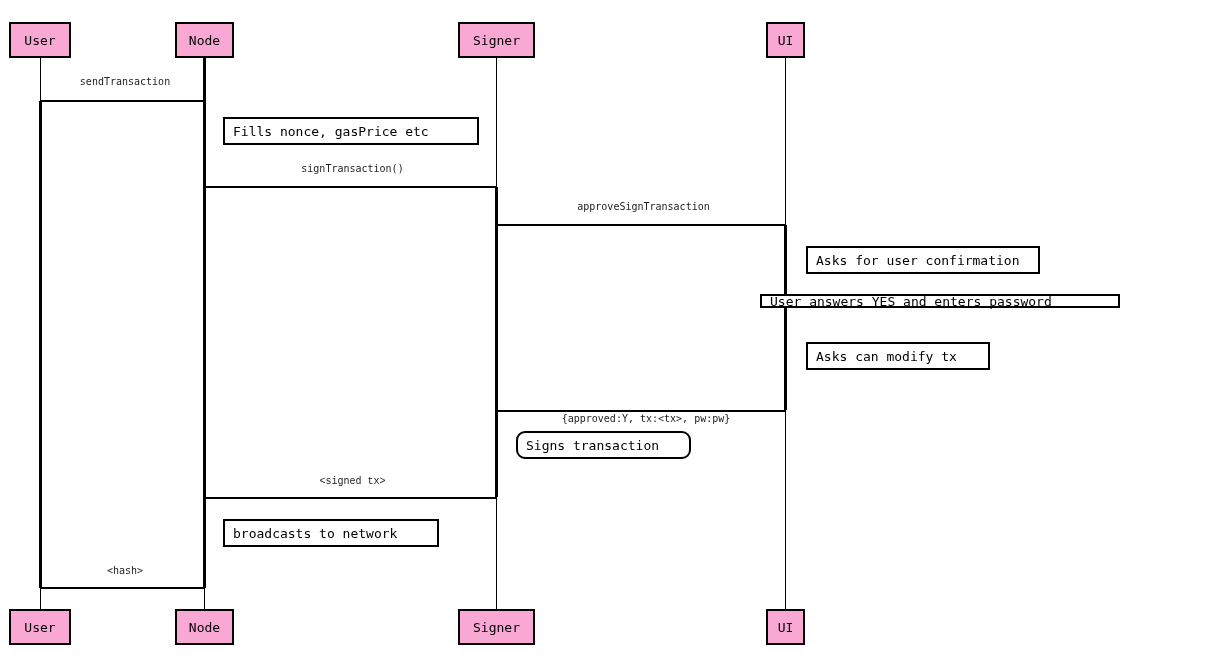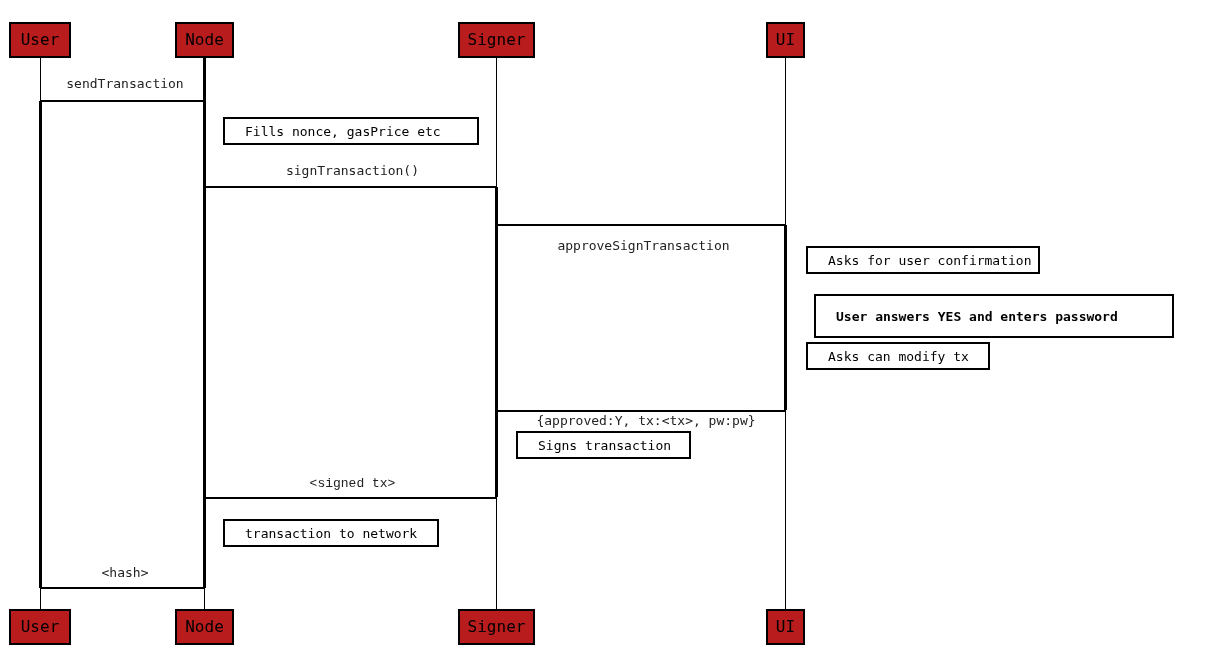--- a/index.html
+++ b/index.html
@@ -13,26 +13,26 @@
     height: 666px;
     background: #ffffff;
     font-family: "DejaVu Sans Mono", "Liberation Mono", monospace;
     overflow: hidden;
   }
 
   
   .participant {
     position: absolute;
     border: 2px solid #000000;
-    background: #b91c1c;
+    background: #f9a8d4;
     box-sizing: border-box;
     display: flex;
     align-items: center;
     justify-content: center;
-    font-size: 16px;
+    font-size: 13px;
     color: #000000;
     line-height: 1;
     z-index: 6;
     white-space: nowrap;
   }
 
   
   .lifeline {
     position: absolute;
     width: 1px;
@@ -49,41 +49,41 @@
 
   
   .message {
     position: absolute;
     height: 2px;
     background: #000000;
     z-index: 3;
   }
   .message-label {
     position: absolute;
-    font-size: 13px;
+    font-size: 10px;
     color: #222222;
     line-height: 1;
     white-space: nowrap;
     text-align: center;
     z-index: 4;
   }
 
   
   .note {
     position: absolute;
     border: 2px solid #000000;
     background: #ffffff;
     box-sizing: border-box;
     font-size: 13px;
     color: #000000;
     line-height: 1;
     white-space: nowrap;
     display: flex;
     align-items: center;
-    padding-left: 20px;
+    padding-left: 8px;
     z-index: 5;
     overflow: visible;
   }
 </style>
 </head>
 <body>
 
 <div id="diagram">
     <div class="lifeline" style="left: 40px; top: 58px; height: 551px;"></div>
     <div class="lifeline" style="left: 204px; top: 58px; height: 551px;"></div>
@@ -93,44 +93,44 @@
     <div class="activation" style="left: 203px; top: 58px; height: 129px;"></div>
     <div class="activation" style="left: 203px; top: 187px; height: 401px;"></div>
     <div class="activation" style="left: 495px; top: 187px; height: 38px;"></div>
     <div class="activation" style="left: 495px; top: 225px; height: 272px;"></div>
     <div class="activation" style="left: 784px; top: 225px; height: 185px;"></div>
     <div class="message" style="left: 40px; top: 100px; width: 164px;"></div>
     <div class="message-label" style="left: 45px; top: 77px; width: 160px;">sendTransaction</div>
     <div class="message" style="left: 204px; top: 186px; width: 292px;"></div>
     <div class="message-label" style="left: 209px; top: 152px; width: 287px; margin-top: 12px;">signTransaction()</div>
     <div class="message" style="left: 496px; top: 224px; width: 290px;"></div>
-    <div class="message-label" style="left: 501px; top: 202px; width: 285px; margin-top: 37px;">approveSignTransaction</div>
+    <div class="message-label" style="left: 501px; top: 202px; width: 285px;">approveSignTransaction</div>
     <div class="message" style="left: 496px; top: 410px; width: 290px;"></div>
     <div class="message-label" style="left: 501px; top: 389px; width: 290px; margin-top: 25px;">{approved:Y, tx:&lt;tx&gt;, pw:pw}</div>
     <div class="message" style="left: 204px; top: 497px; width: 292px;"></div>
     <div class="message-label" style="left: 209px; top: 477px; width: 287px; font-family: Liberation Mono, monospace;">&lt;signed tx&gt;</div>
     <div class="message" style="left: 40px; top: 587px; width: 164px;"></div>
     <div class="message-label" style="left: 45px; top: 566px; width: 160px;">&lt;hash&gt;</div>
     <div class="note" style="left: 223px; top: 117px; width: 256px; height: 28px;">
       <span>Fills nonce, gasPrice etc</span>
     </div>
     <div class="note" style="left: 806px; top: 246px; width: 234px; height: 28px;">
       <span>Asks for user confirmation</span>
     </div>
-    <div class="note" style="left: 814px; top: 294px; width: 360px; height: 44px; font-weight: bold;">
+    <div class="note" style="left: 760px; top: 294px; width: 360px; height: 14px;">
       <span>User answers YES and enters password</span>
     </div>
     <div class="note" style="left: 806px; top: 342px; width: 184px; height: 28px;">
       <span>Asks can modify tx</span>
     </div>
-    <div class="note" style="left: 516px; top: 431px; width: 175px; height: 28px;">
+    <div class="note" style="left: 516px; top: 431px; width: 175px; height: 28px; border-radius: 9px;">
       <span>Signs transaction</span>
     </div>
     <div class="note" style="left: 223px; top: 519px; width: 216px; height: 28px;">
-      <span>transaction to network</span>
+      <span>broadcasts to network</span>
     </div>
     <div class="participant" style="left: 9px; top: 22px; width: 62px; height: 36px;">User</div>
     <div class="participant" style="left: 9px; top: 609px; width: 62px; height: 36px;">User</div>
     <div class="participant" style="left: 175px; top: 22px; width: 59px; height: 36px;">Node</div>
     <div class="participant" style="left: 175px; top: 609px; width: 59px; height: 36px;">Node</div>
     <div class="participant" style="left: 458px; top: 22px; width: 77px; height: 36px;">Signer</div>
     <div class="participant" style="left: 458px; top: 609px; width: 77px; height: 36px;">Signer</div>
     <div class="participant" style="left: 766px; top: 22px; width: 39px; height: 36px;">UI</div>
     <div class="participant" style="left: 766px; top: 609px; width: 39px; height: 36px;">UI</div>
   </div>

